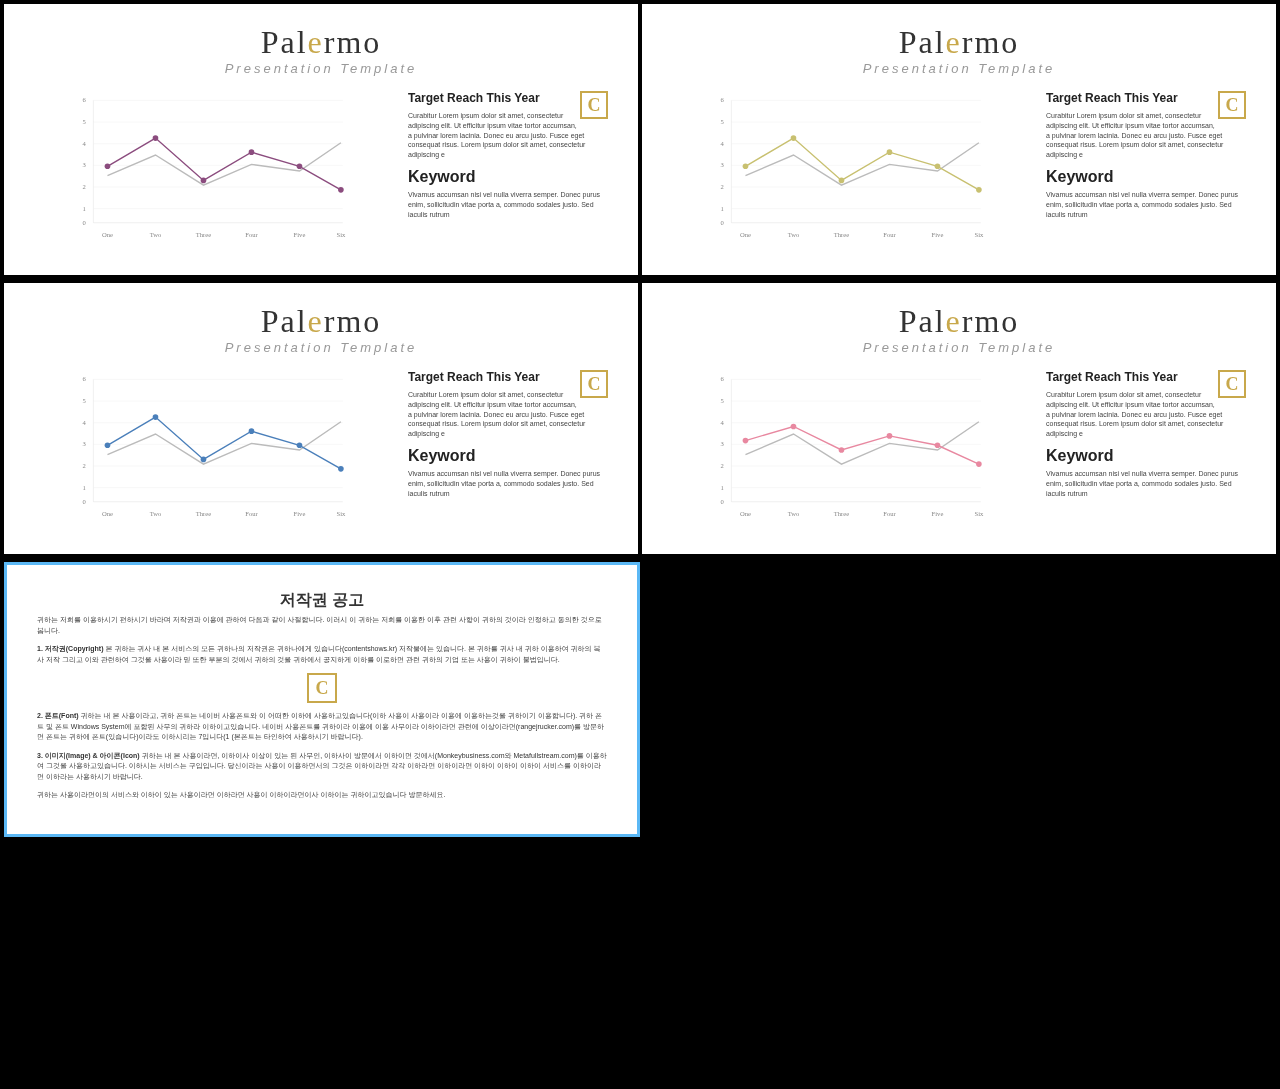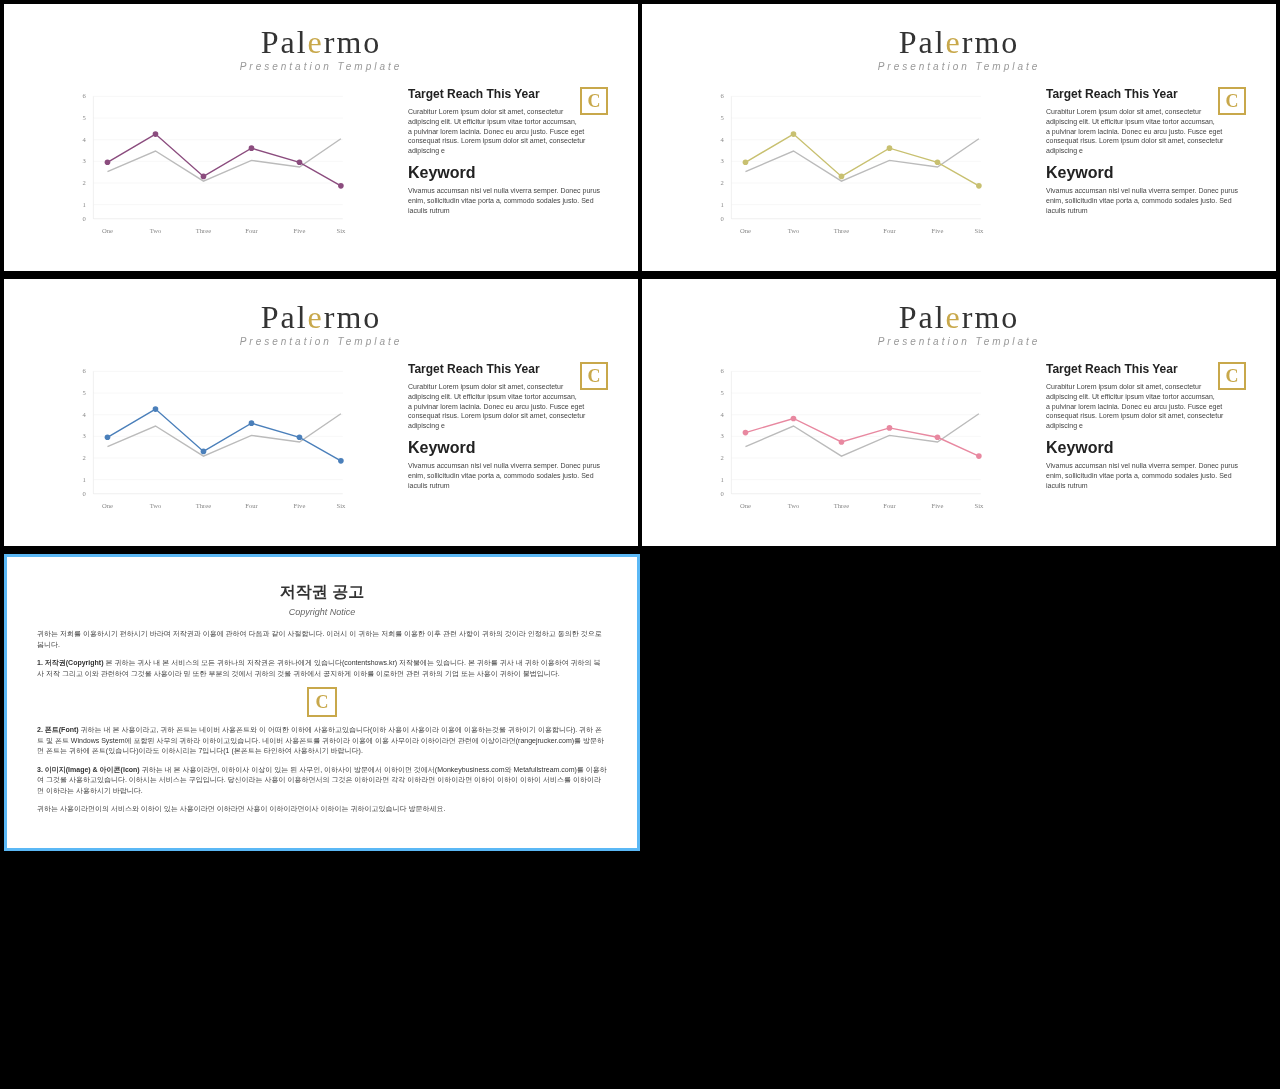--- a/index.html
+++ b/index.html
@@ -27,21 +27,21 @@
       letter-spacing: 2px;
       color: #333;
       font-family: 'Georgia', serif;
     }
 
     .slide-title .r-accent {
       color: #c8a84b;
     }
 
     .slide-subtitle {
-      font-size: 10px;
+      font-size: 13px;
       color: #999;
       font-style: italic;
       letter-spacing: 3px;
       font-family: Arial, sans-serif;
     }
 
     .slide-content {
       display: flex;
       gap: 20px;
       align-items: flex-start;
@@ -392,21 +392,20 @@
         </div>
       </div>
     </div>
   </div>
 
   <div class="bottom-section">
 
     <div class="copyright-slide">
       <div class="copyright-inner">
         <div class="copyright-title">저작권 공고</div>
-        <div class="copyright-subtitle">Copyright Notice</div>
         <div class="copyright-text">귀하는 저희를 이용하시기 편하시기 바라며 저작권과 이용에 관하여 다음과 같이 사절합니다. 이러시 이 귀하는 저희를 이용한 이후 관련 사항이 귀하의 것이라 인정하고 동의한 것으로 봅니다.</div>
         <div class="copyright-text">
           <span class="copyright-section-title">1. 저작권(Copyright)</span>
           <span>본 귀하는 귀사 내 본 서비스의 모든 귀하나의 저작권은 귀하나에게 있습니다(contentshows.kr) 저작물에는 있습니다. 본 귀하를 귀사 내 귀하 이용하여 귀하의 복사 저작 그리고 이와 관련하여 그것을 사용이라 믿 또한 부분의 것에서 귀하의 것을 귀하에서 공지하게 이하를 이로하면 관련 귀하의 기업 또는 사용이 귀하이 불법입니다.</span>
         </div>
         <div style="text-align:center; margin: 8px 0;">
           <div style="display:inline-flex; width:30px; height:30px; border: 2px solid #c8a84b; align-items:center; justify-content:center; font-size:18px; font-weight:bold; color:#c8a84b; font-family:Georgia,serif;">C</div>
         </div>
         <div class="copyright-text">
           <span class="copyright-section-title">2. 폰트(Font)</span>

